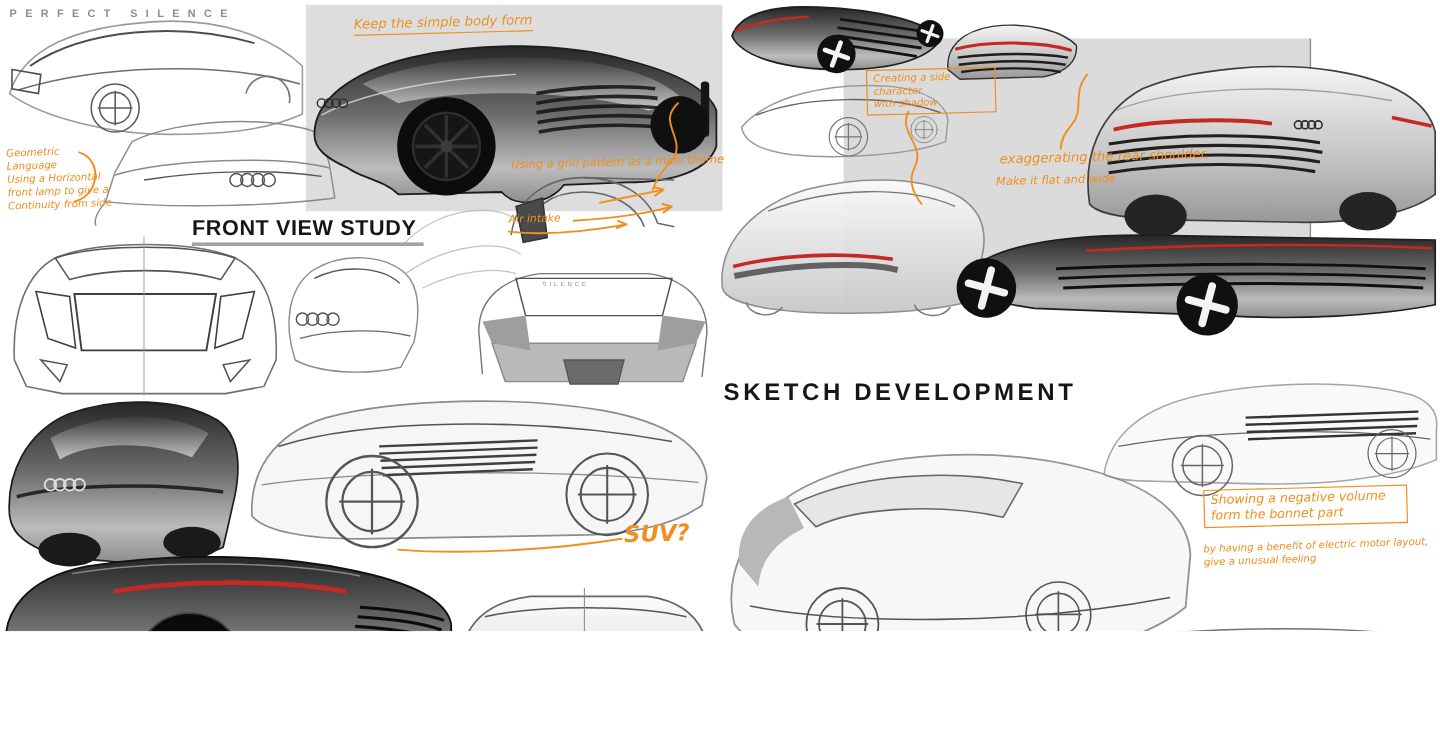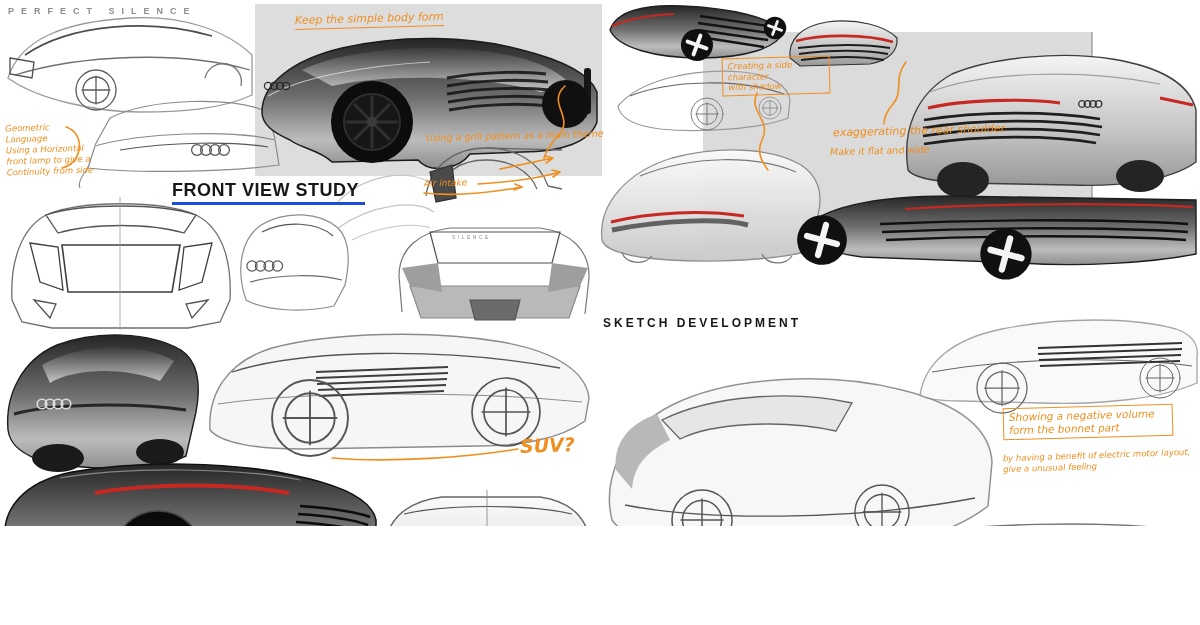--- a/index.html
+++ b/index.html
@@ -4,22 +4,22 @@
 <style>
   html,body{margin:0;padding:0;background:#fff;}
   #board{position:relative;width:1200px;height:526px;background:#ffffff;overflow:hidden;
          font-family:"Liberation Sans", sans-serif;}
   #art{position:absolute;left:0;top:0;z-index:1;}
   .txt{position:absolute;z-index:2;}
   .pre{white-space:pre-line;}
 
   
   .heading{color:#161616;font-weight:bold;font-size:18px;letter-spacing:.5px;}
-  .underlined{border-bottom:3px solid #1d4ed8;padding-bottom:1px;padding-right:6px;margin-left:12px;}
-  .spread{font-size:12px;letter-spacing:3px;}
+  .underlined{border-bottom:3px solid #a3a3a3;padding-bottom:1px;padding-right:6px;}
+  .spread{font-size:20px;letter-spacing:3px;}
 
   
   .watermark{color:#8d8d8d;font-size:9px;letter-spacing:7px;font-weight:bold;}
 
   
   .hand{color:#EF8F1F;font-family:"DejaVu Sans", sans-serif;font-style:italic;line-height:1.25;}
   .hand.u{border-bottom:1.5px solid #EF8F1F;padding-bottom:1px;}
   .hbox{border:1.5px solid #EF8F1F;padding:2px 5px;background:transparent;}
   .tilt1{transform:rotate(-1.5deg);}
   .tilt2{transform:rotate(-2deg);}

